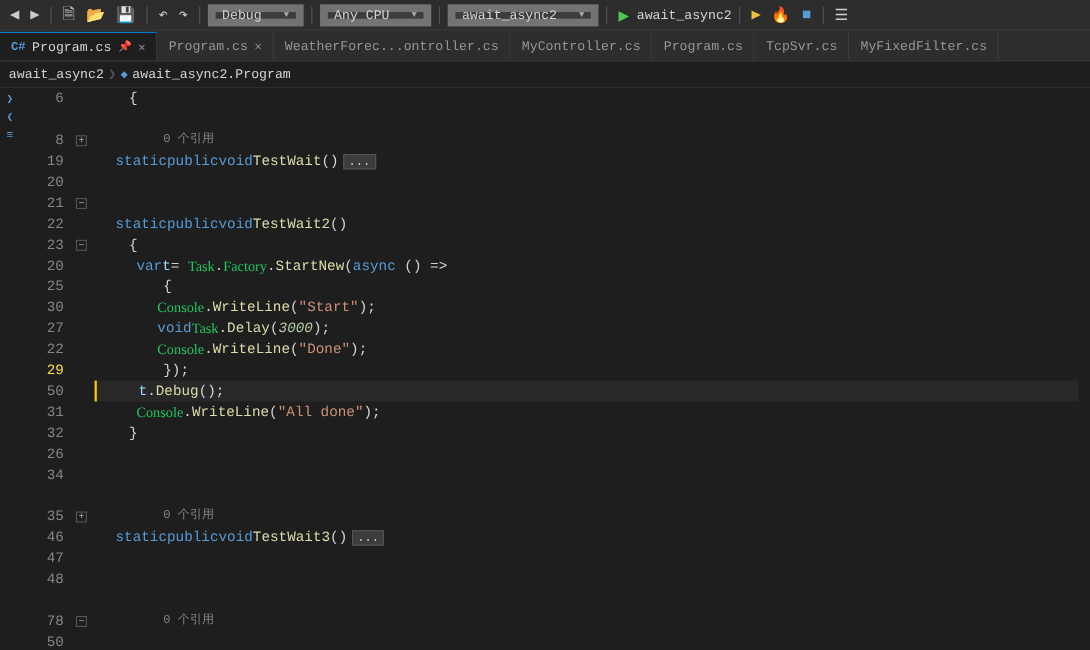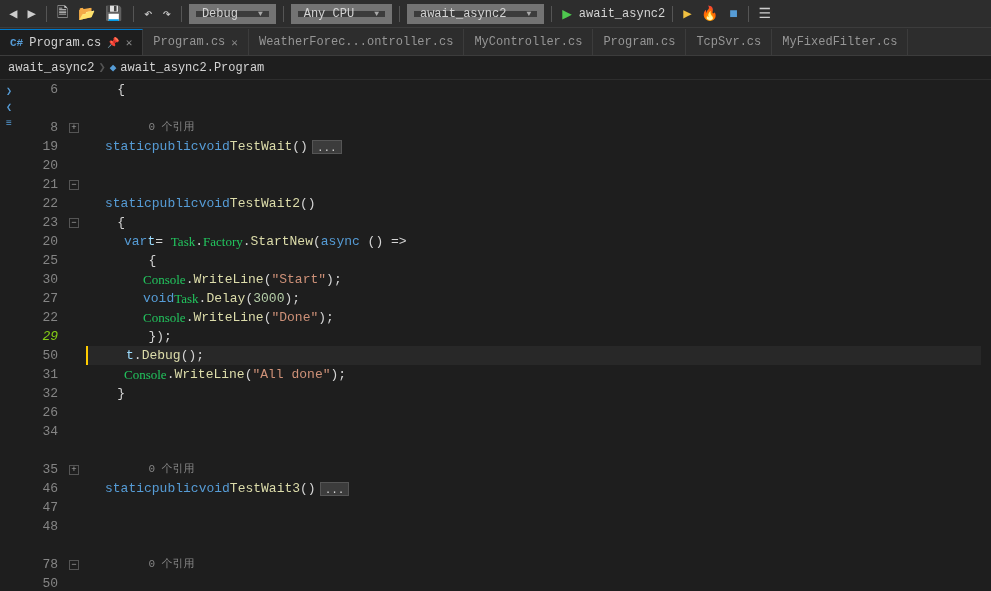--- a/index.html
+++ b/index.html
@@ -187,21 +187,21 @@
       align-items: center;
       white-space: pre;
       font-size: 13px;
     }
 
     
     .kw { color: #569cd6; }
     .type { color: #22c55e; font-family: Liberation Serif, serif; }
     .method { color: #dcdcaa; }
     .string { color: #ce9178; }
-    .num { color: #b5cea8; }
+    .num { color: #b5cea8; font-style: italic; }
     .var-local { color: #9cdcfe; }
     .plain { color: #d4d4d4; }
     .ref-count { color: #858585; font-size: 11px; }
     .collapsed-btn {
       background: #3c3c3c;
       border: 1px solid #555;
       color: #d4d4d4;
       padding: 0 4px;
       font-size: 11px;
       cursor: pointer;
@@ -308,21 +308,21 @@
     <div class="line-num">19</div>
     <div class="line-num">20</div>
     <div class="line-num">21</div>
     <div class="line-num">22</div>
     <div class="line-num">23</div>
     <div class="line-num">20</div>
     <div class="line-num">25</div>
     <div class="line-num">30</div>
     <div class="line-num">27</div>
     <div class="line-num">22</div>
-    <div class="line-num" style="color:#84cc16;font-style:italic;">29</div>
+    <div class="line-num" style="color:#fde047;">29</div>
     <div class="line-num">50</div>
     <div class="line-num">31</div>
     <div class="line-num">32</div>
     <div class="line-num">26</div>
     <div class="line-num">34</div>
     <div class="line-num">&nbsp;</div>
     <div class="line-num">35</div>
     <div class="line-num">46</div>
     <div class="line-num">47</div>
     <div class="line-num">48</div>

